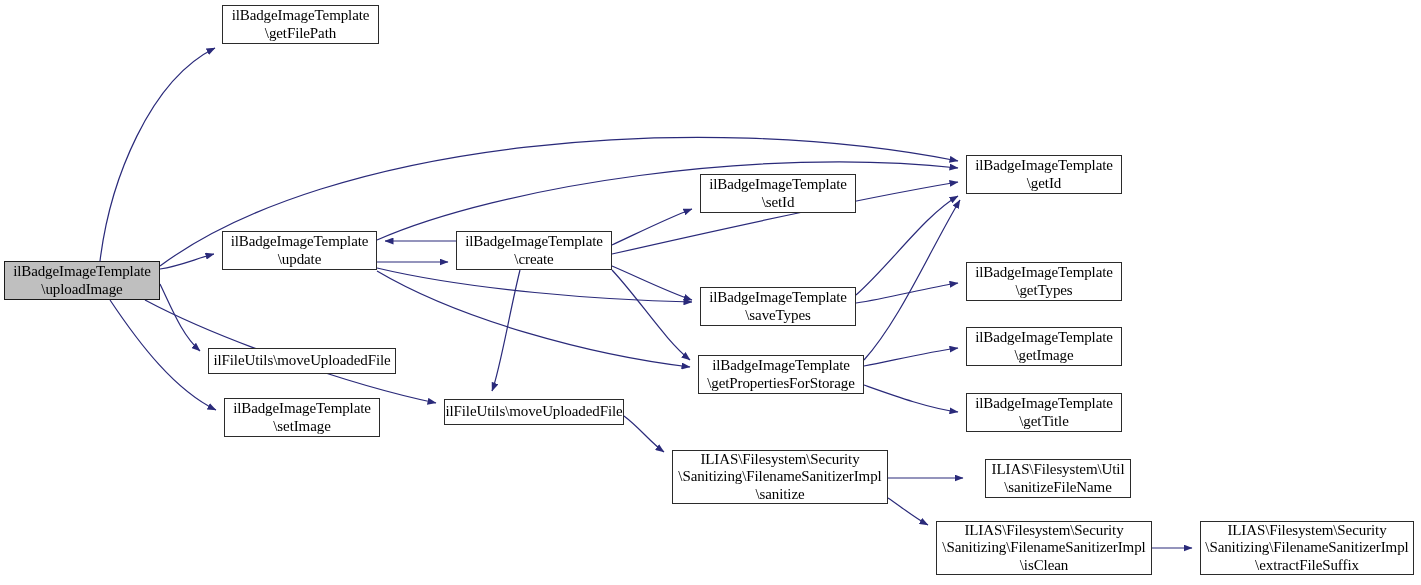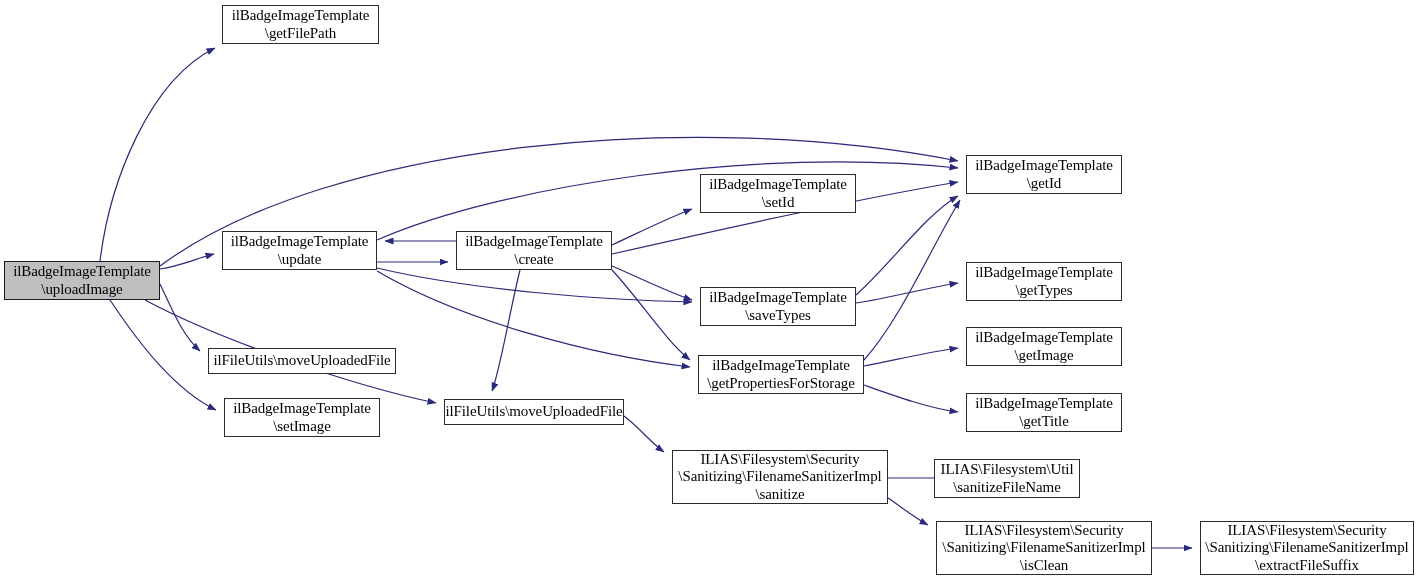--- a/index.html
+++ b/index.html
@@ -107,21 +107,21 @@
 \getImage</div>
       <div class="node" style="left: 966px; top: 393px; width: 156px; height: 39px;">ilBadgeImageTemplate
 \getTitle</div>
       <div class="node" style="left: 208px; top: 348px; width: 188px; height: 26px;">ilFileUtils\moveUploadedFile</div>
       <div class="node" style="left: 224px; top: 398px; width: 156px; height: 39px;">ilBadgeImageTemplate
 \setImage</div>
       <div class="node" style="left: 444px; top: 399px; width: 180px; height: 26px;">ilFileUtils\moveUploadedFile</div>
       <div class="node" style="left: 672px; top: 450px; width: 216px; height: 54px;">ILIAS\Filesystem\Security
 \Sanitizing\FilenameSanitizerImpl
 \sanitize</div>
-      <div class="node" style="left: 934px; top: 459px; width: 146px; height: 39px;">ILIAS\Filesystem\Util
+      <div class="node" style="left: 985px; top: 459px; width: 146px; height: 39px;">ILIAS\Filesystem\Util
 \sanitizeFileName</div>
       <div class="node" style="left: 936px; top: 521px; width: 216px; height: 54px;">ILIAS\Filesystem\Security
 \Sanitizing\FilenameSanitizerImpl
 \isClean</div>
       <div class="node" style="left: 1200px; top: 521px; width: 214px; height: 54px;">ILIAS\Filesystem\Security
 \Sanitizing\FilenameSanitizerImpl
 \extractFileSuffix</div>
     </div>
 </div>
 

